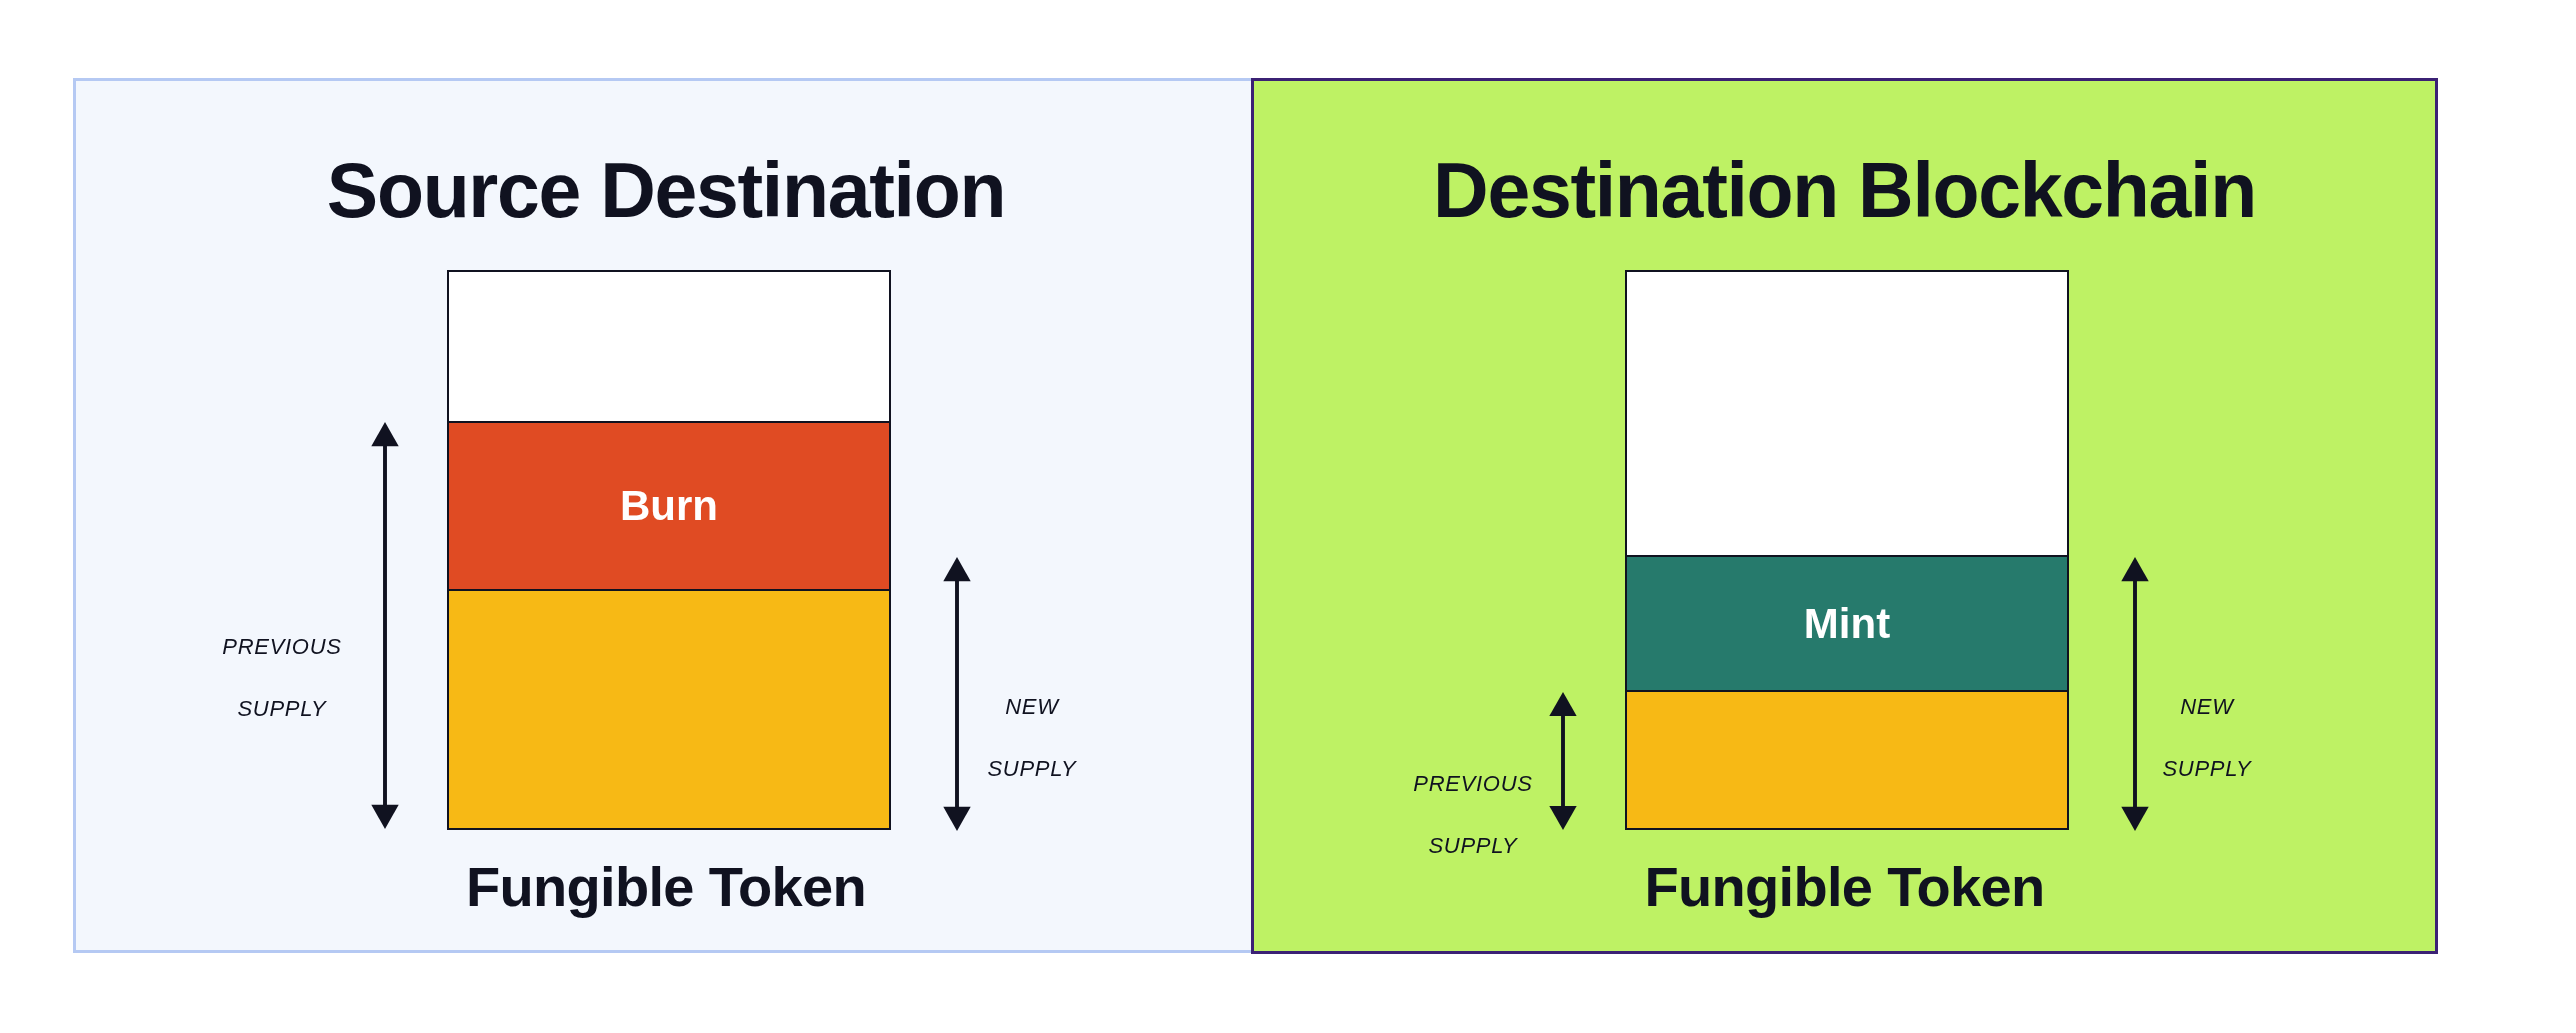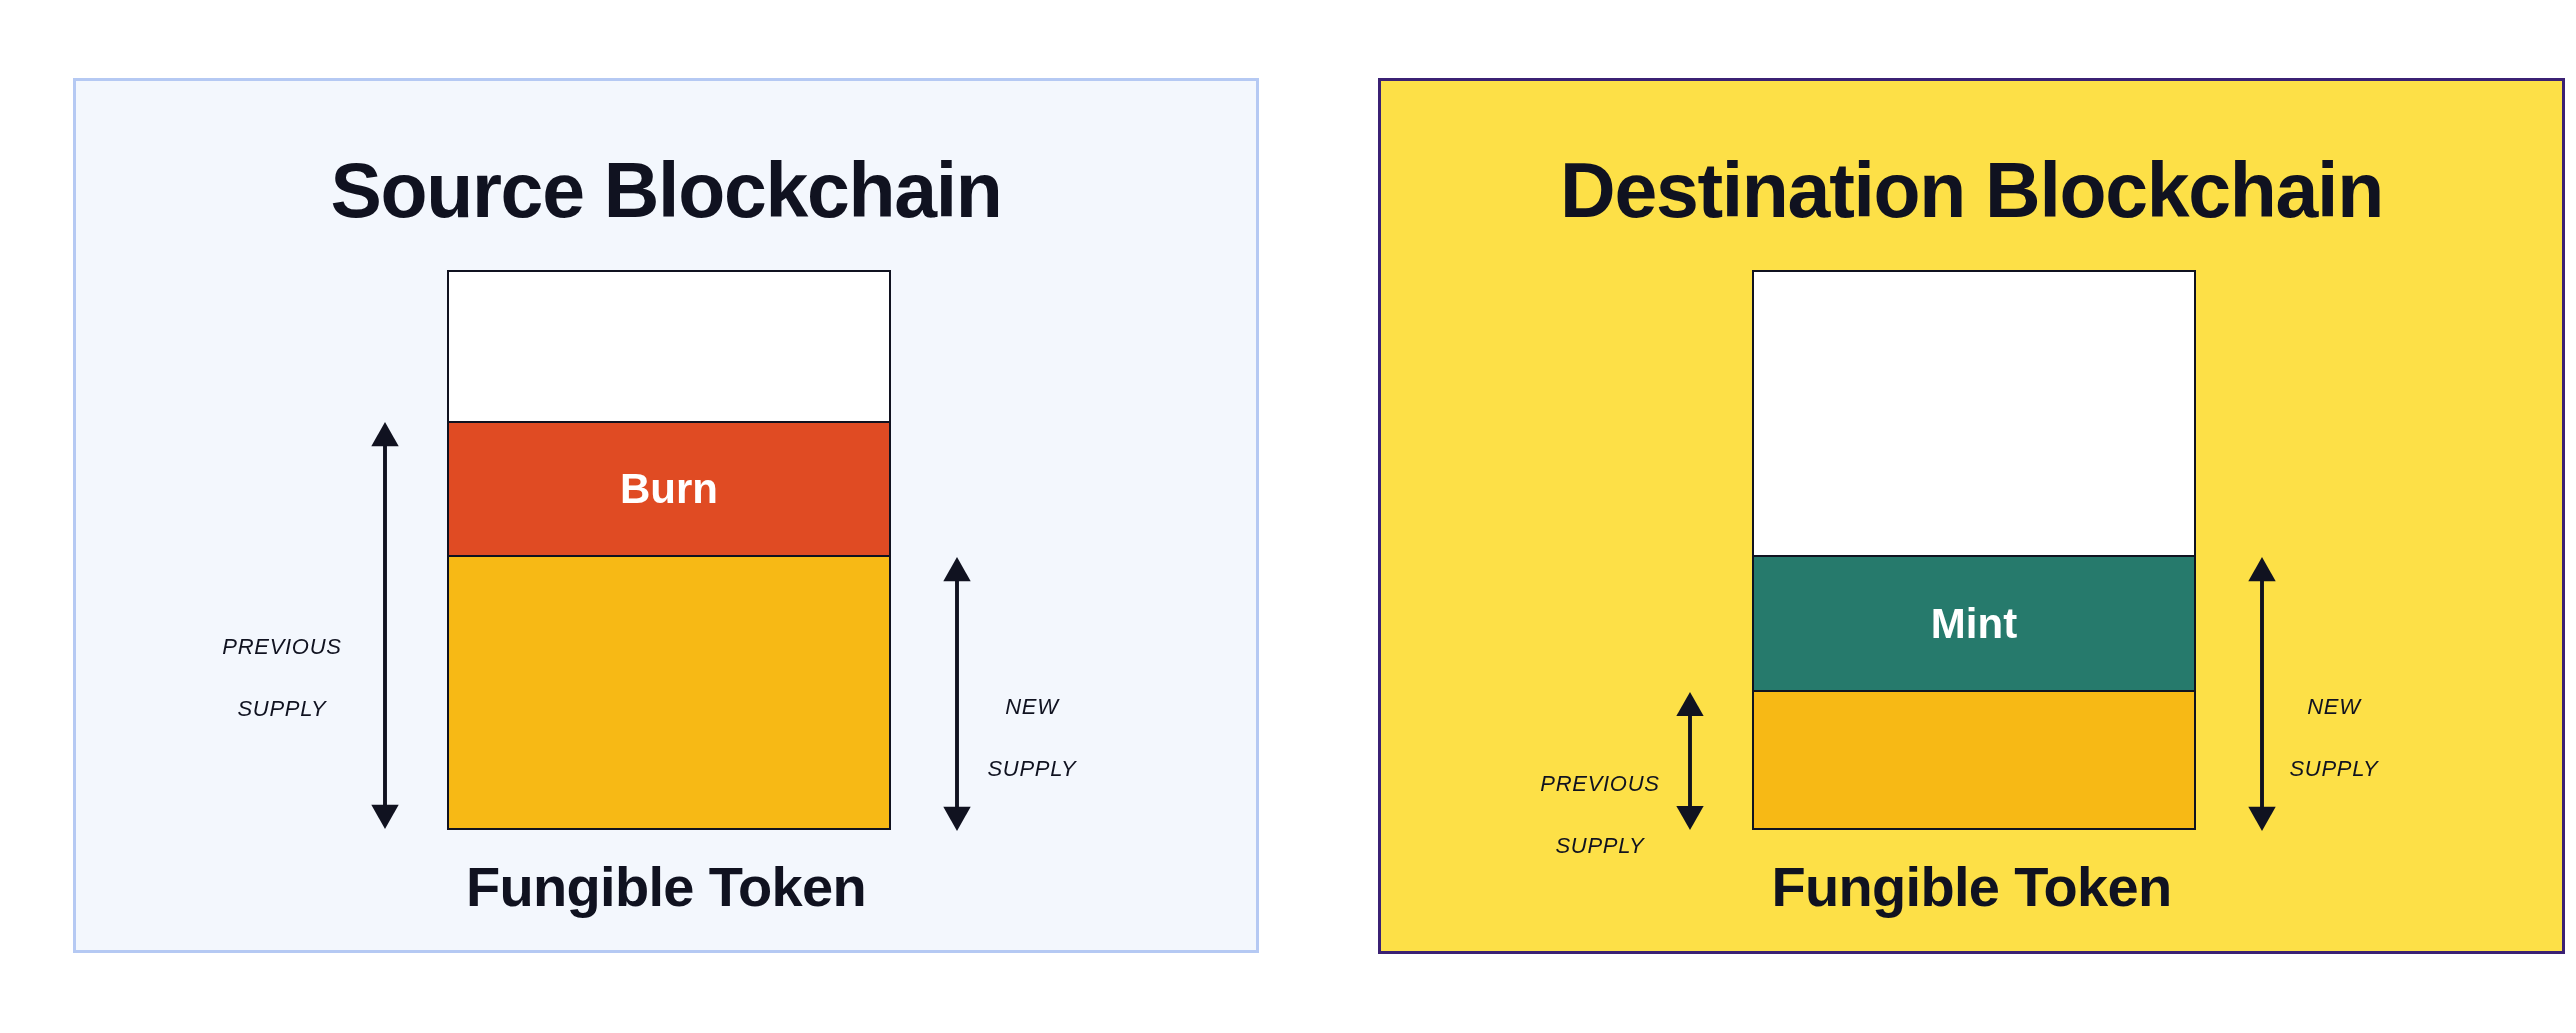--- a/index.html
+++ b/index.html
@@ -6,36 +6,36 @@
   body{
     width:2576px;height:1033px;
     background:#ffffff;
     font-family:"Liberation Sans", sans-serif;
     color:#101220;
     position:relative;
     overflow:hidden;
   }
   .panel{position:absolute;top:78px;height:875px;width:1186px;box-sizing:border-box;}
   .panel-source{left:73px;background:#F3F7FD;border:3.3px solid #B5C9F3;}
-  .panel-dest{left:1378px;background:#fde047;border:3.3px solid #3B2174;}
+  .panel-dest{left:1251px;background:#bef264;border:3.3px solid #3B2174;}
   .panel-title{
     position:absolute;left:0;top:71px;width:100%;
     text-align:center;font-size:77px;line-height:77px;font-weight:700;
     letter-spacing:-1.3px;color:#101220;
   }
   .token-bar{
     position:absolute;left:371px;top:189px;width:444px;height:560px;
     box-sizing:border-box;border:2.6px solid #101220;background:#ffffff;
     display:flex;flex-direction:column;
   }
   .seg{box-sizing:border-box;width:100%;display:flex;align-items:center;justify-content:center;}
   .seg-mid{border-top:2.6px solid #101220;}
   .seg-bottom{border-top:2.6px solid #101220;flex:1;}
   .source .seg-empty{height:149px;}
-  .source .seg-mid{height:134px;}
+  .source .seg-mid{height:168px;}
   .dest .seg-empty{height:283px;}
   .dest .seg-mid{height:135px;}
   .seg-label{
     font-size:42px;font-weight:600;color:#ffffff;letter-spacing:0px;line-height:42px;
   }
   .annotation{
     position:absolute;width:196px;text-align:center;
     font-size:22px;line-height:31px;font-weight:400;letter-spacing:0.7px;color:#101220;
     white-space:pre-line;
     font-style:italic;
@@ -43,21 +43,21 @@
   .arrow{position:absolute;color:#101220;}
   .token-caption{
     position:absolute;left:0;top:783px;width:100%;text-align:center;
     font-size:56px;line-height:46px;font-weight:700;letter-spacing:-0.7px;color:#101220;
   }
 </style>
 </head>
 <body>
 
 <div class="panel panel-source source">
-  <div class="panel-title">Source Blockchain</div>
+  <div class="panel-title">Source Destination</div>
 
   <div class="token-bar">
     <div class="seg seg-empty" style="background-color: rgb(255, 255, 255);"></div>
     <div class="seg seg-mid" style="background-color: rgb(224, 75, 35);">
       <span class="seg-label">Burn</span>
     </div>
     <div class="seg seg-bottom" style="background-color: rgb(247, 185, 21);"></div>
   </div>
 
   <svg class="arrow" style="left:294px;top:341px;" width="30" height="407" viewBox="0 0 46 624">

